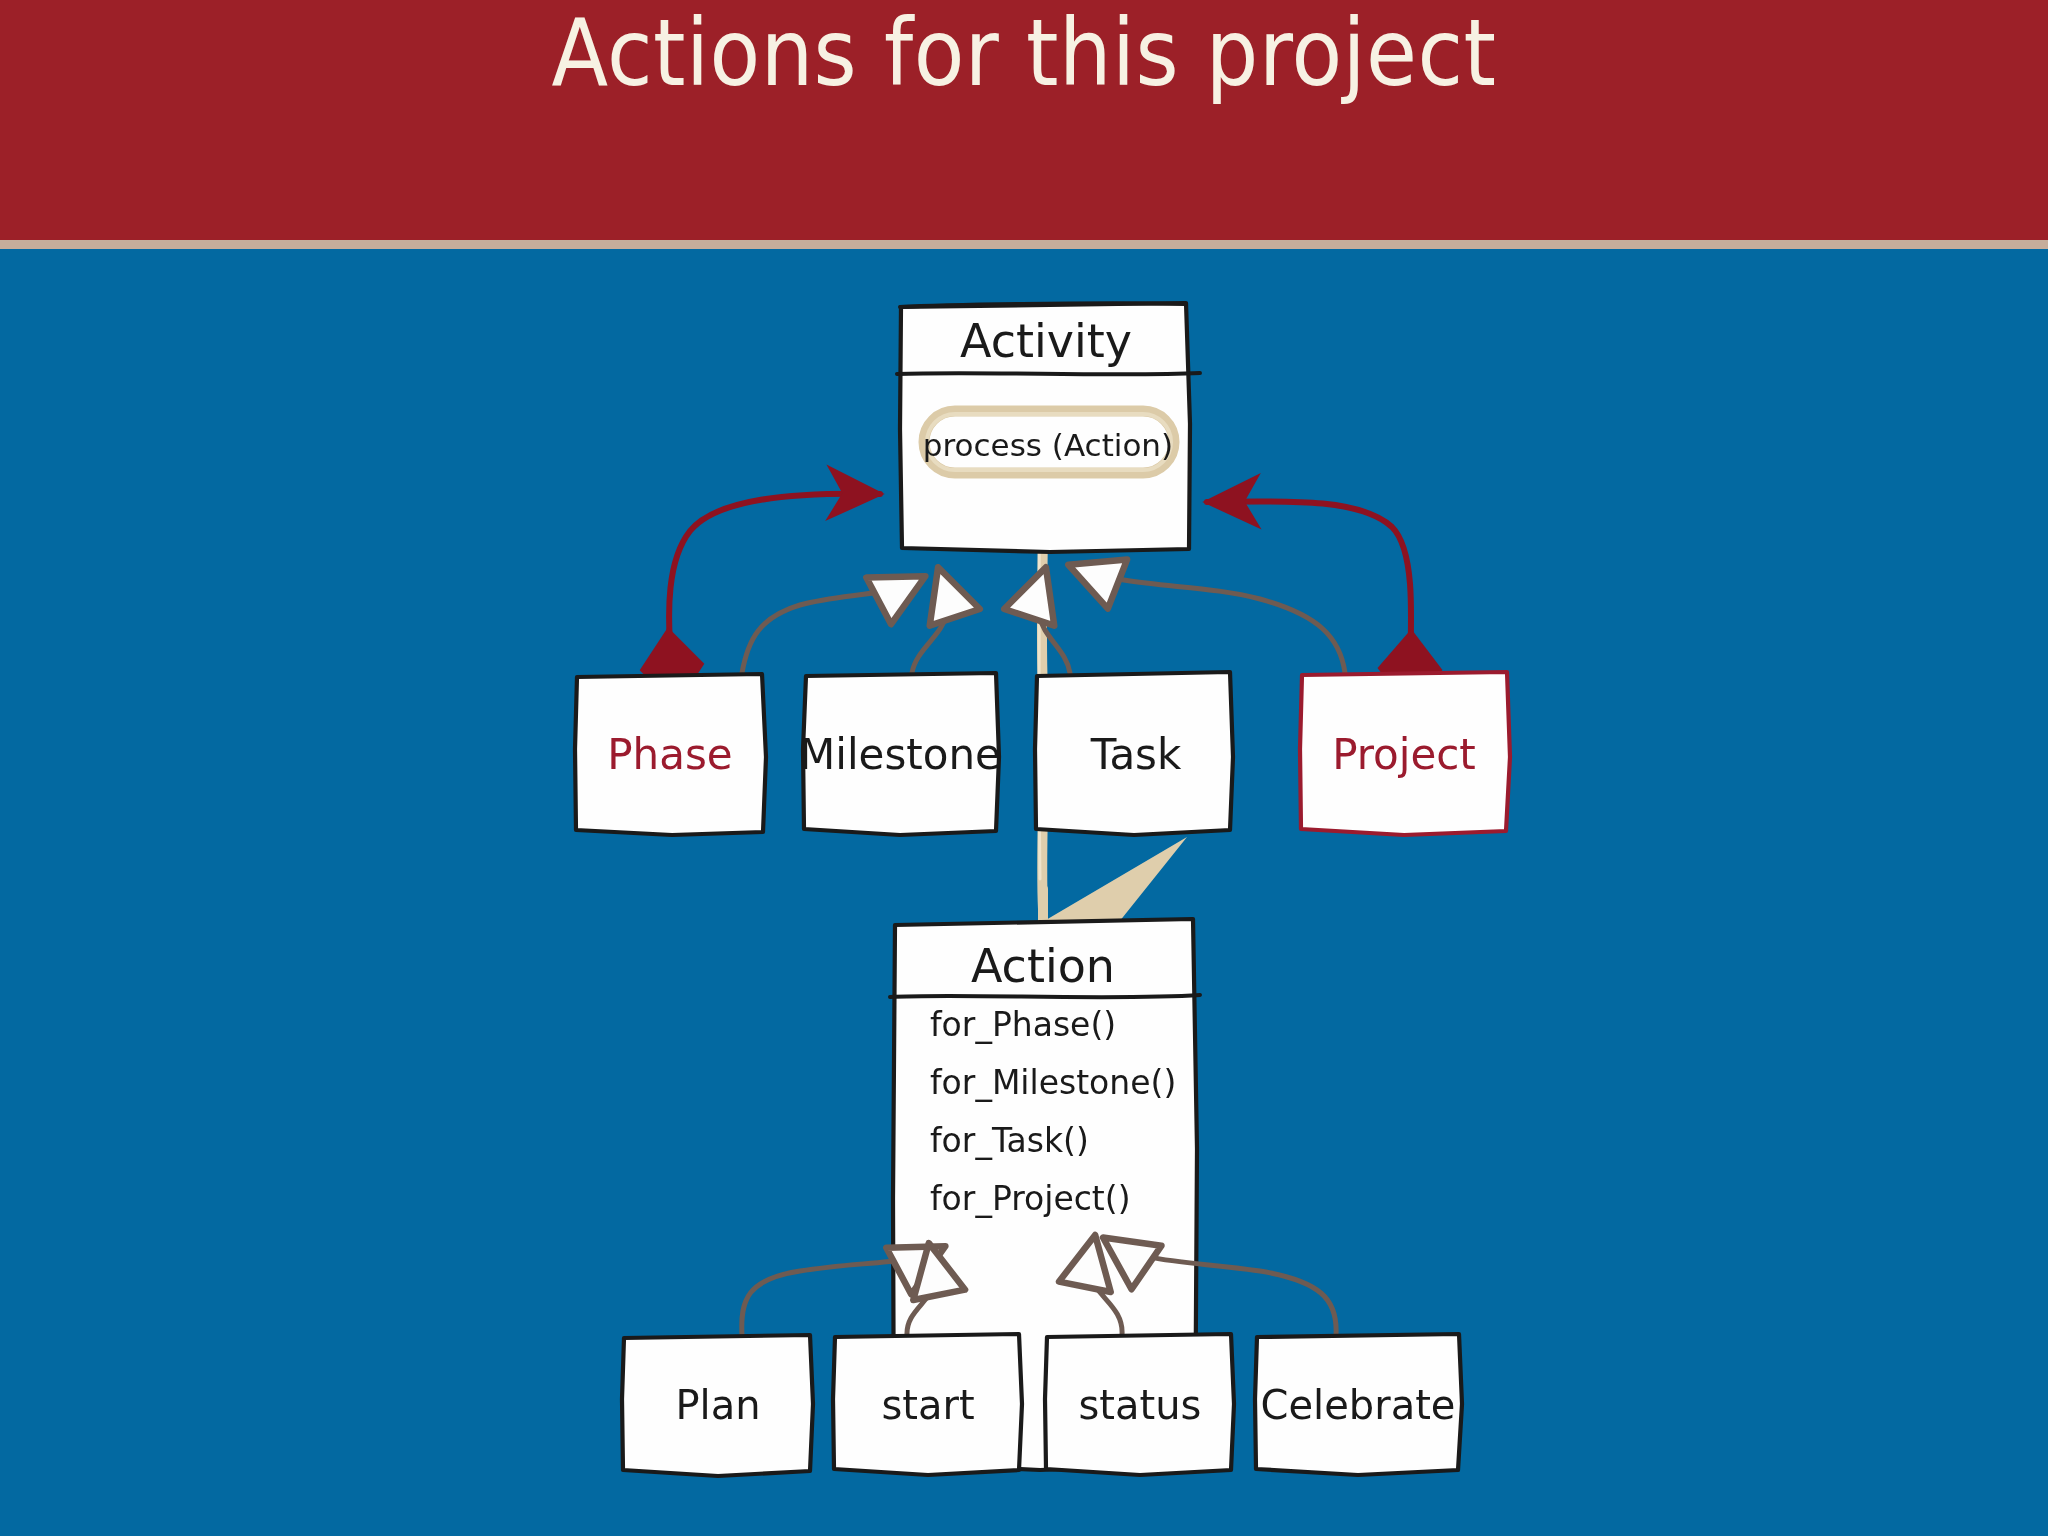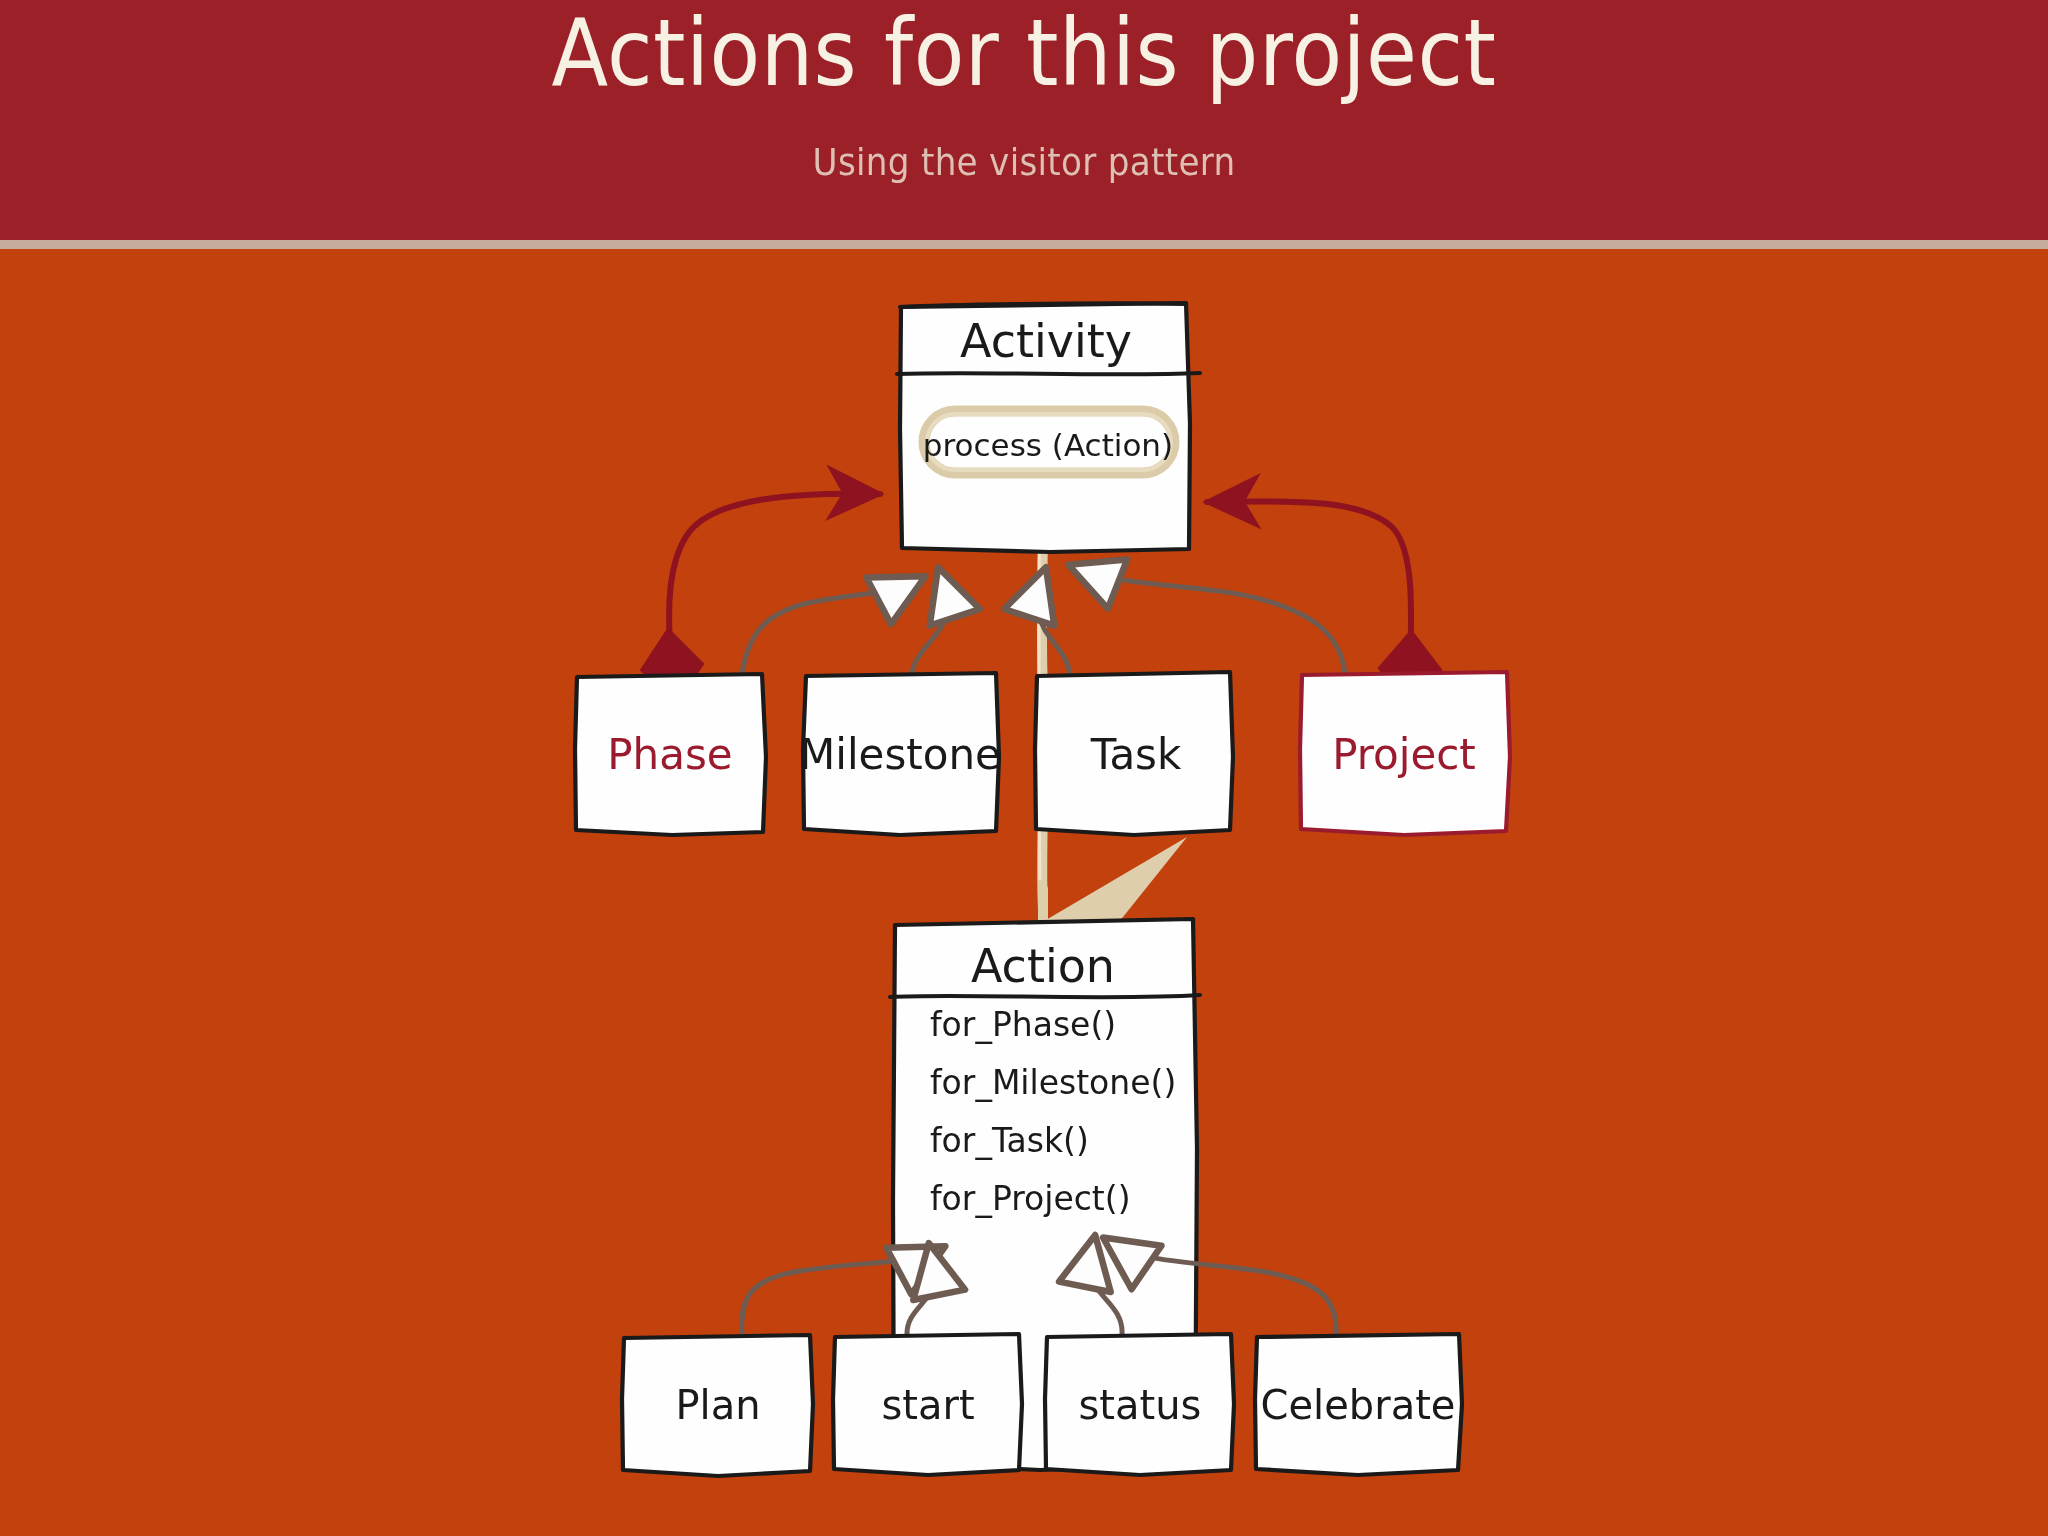--- a/index.html
+++ b/index.html
@@ -5,21 +5,21 @@
 <style>
   html, body {
     margin: 0;
     padding: 0;
     background: #ffffff;
   }
   #slide {
     position: relative;
     width: 2048px;
     height: 1536px;
-    background: #c2410c;
+    background: #0369a1;
     overflow: hidden;
     font-family: "DejaVu Sans", sans-serif;
   }
 
   
   #banner {
     position: absolute;
     left: 0; top: 0;
     width: 2048px;
     height: 240px;
@@ -74,21 +74,20 @@
   }
 </style>
 </head>
 <body>
 
 <div id="slide">
 
   <div id="banner"></div>
   <div id="banner-rule"></div>
   <div id="title">Actions for this project</div>
-  <div id="subtitle">Using the visitor pattern</div>
 
   <div id="diagram">
   <svg width="2048" height="1287" viewBox="0 0 2048 1287" xmlns="http://www.w3.org/2000/svg">
 
     <defs>
 
       <marker id="mk-inherit" viewBox="0 0 16 16" refX="13" refY="8" markerWidth="13" markerHeight="13" orient="auto-start-reverse">
         <path d="M1.5,1.5 L14.5,8 L1.5,14.5 Z" fill="#FDFDFD" stroke="#6E5B52" stroke-width="1.6" stroke-linejoin="round"></path>
       </marker>
 

